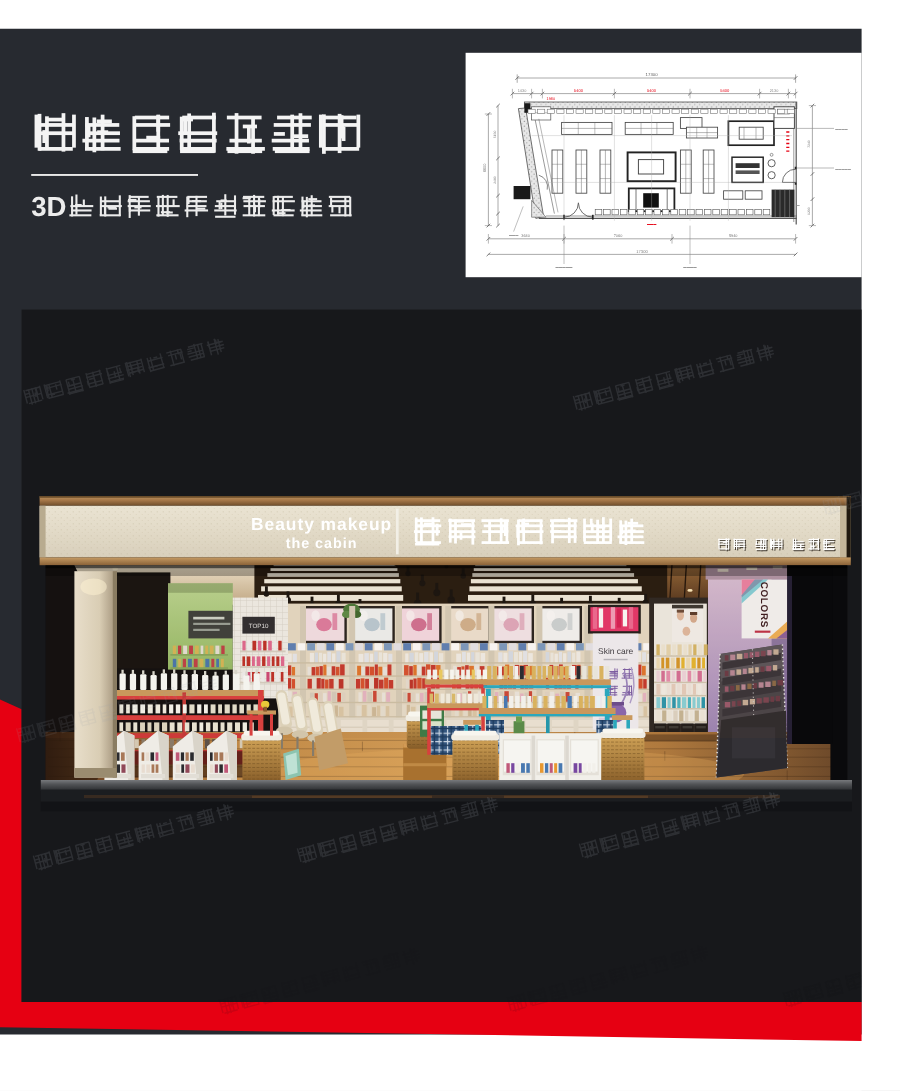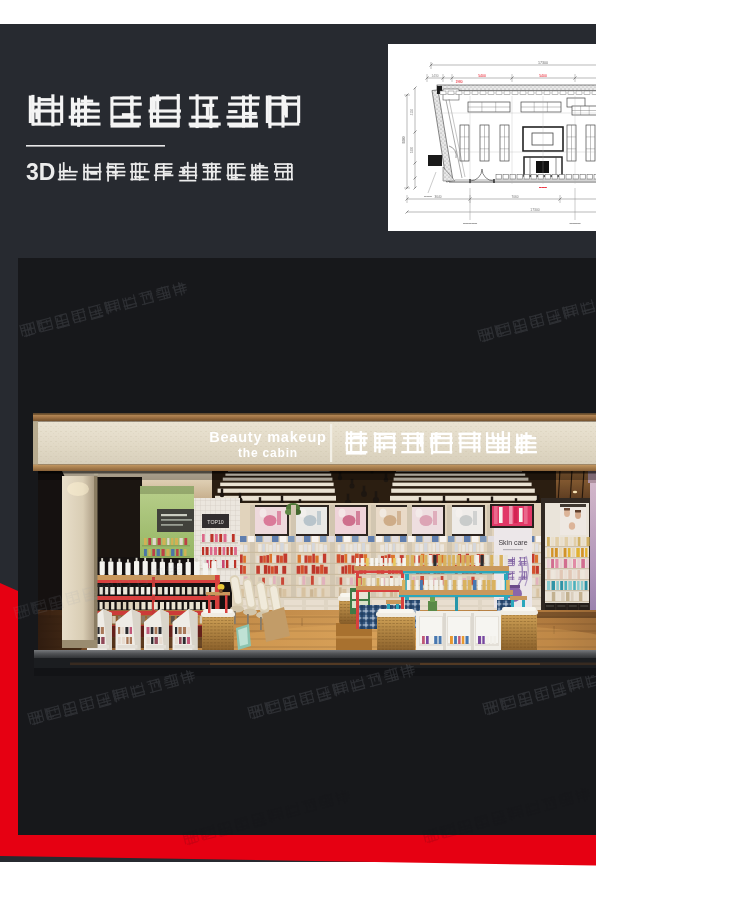--- a/index.html
+++ b/index.html
@@ -1,15 +1,15 @@
 <!DOCTYPE html>
 <html><head><meta charset="utf-8">
 <style>
 html,body{margin:0;padding:0;background:#ffffff;}
-.page{position:relative;width:596px;height:909px;overflow:hidden;font-family:"Liberation Sans",sans-serif;}
+.page{position:relative;width:718px;height:909px;overflow:hidden;font-family:"Liberation Sans",sans-serif;}
 </style></head><body>
 <div class="page">
 <svg width="750" height="909" viewBox="0 0 750 909" xmlns="http://www.w3.org/2000/svg">
 <defs>
 <linearGradient id="woodtrim" x1="0" y1="0" x2="0" y2="1">
  <stop offset="0" stop-color="#bf9460"></stop>
           <stop offset="0.45" stop-color="#a37547"></stop>
           <stop offset="1" stop-color="#6e4d2a"></stop>
 </linearGradient>
 <linearGradient id="woodtrim2" x1="0" y1="0" x2="0" y2="1">

